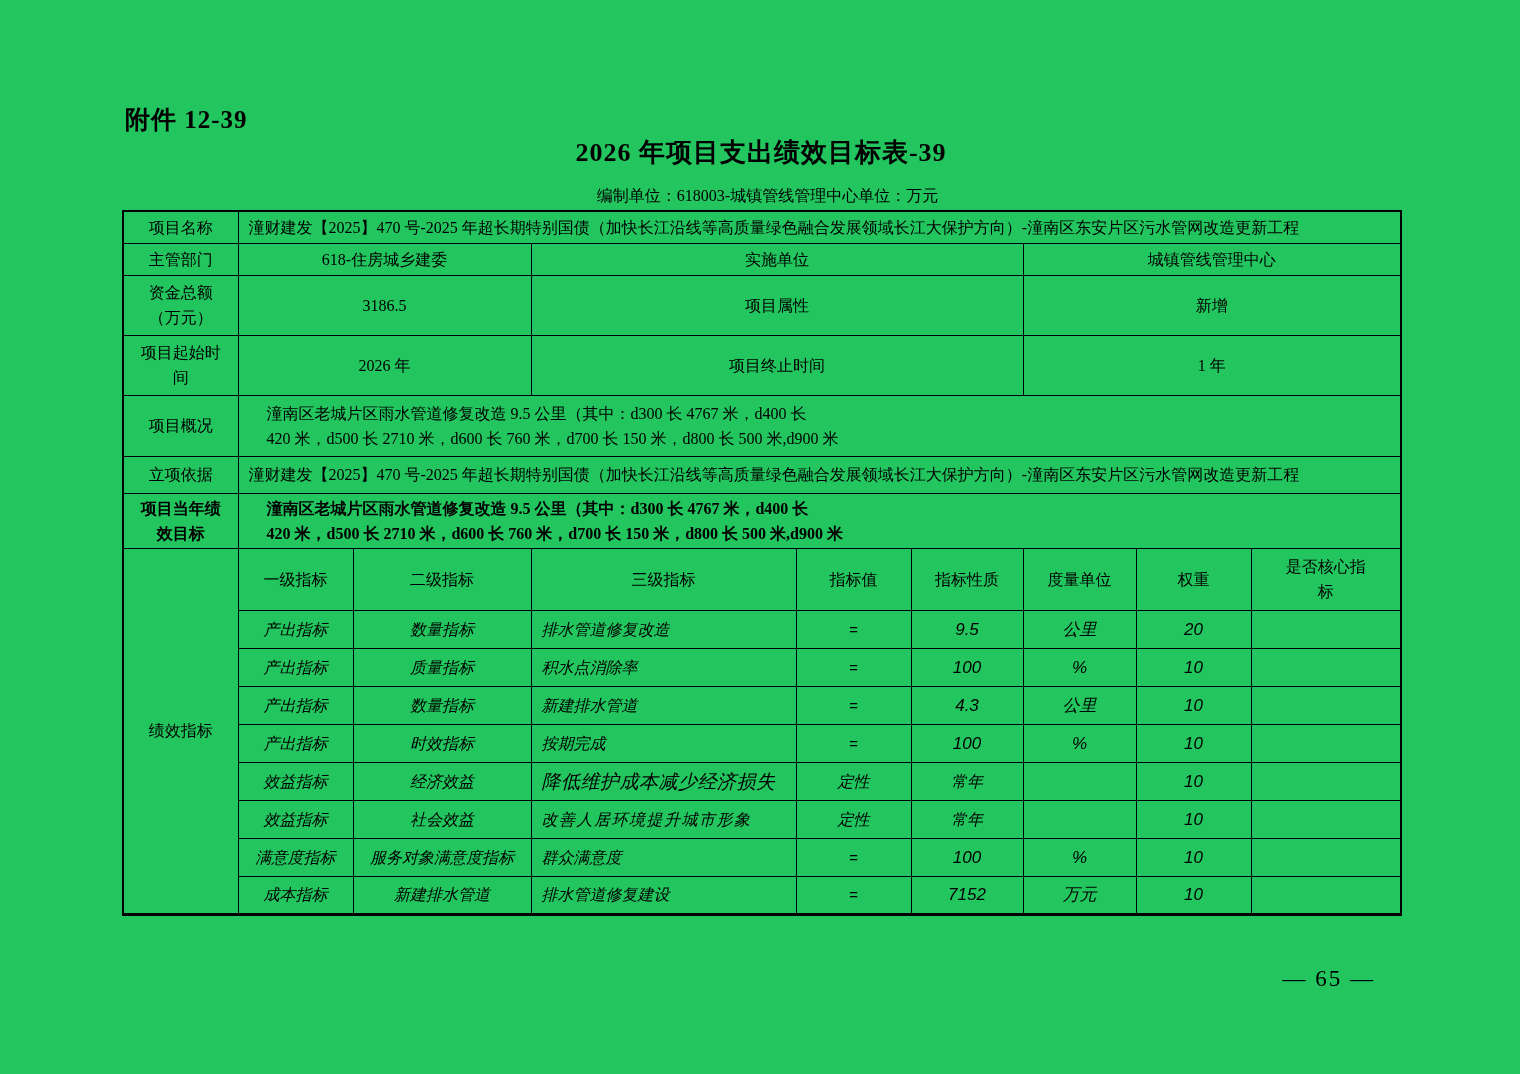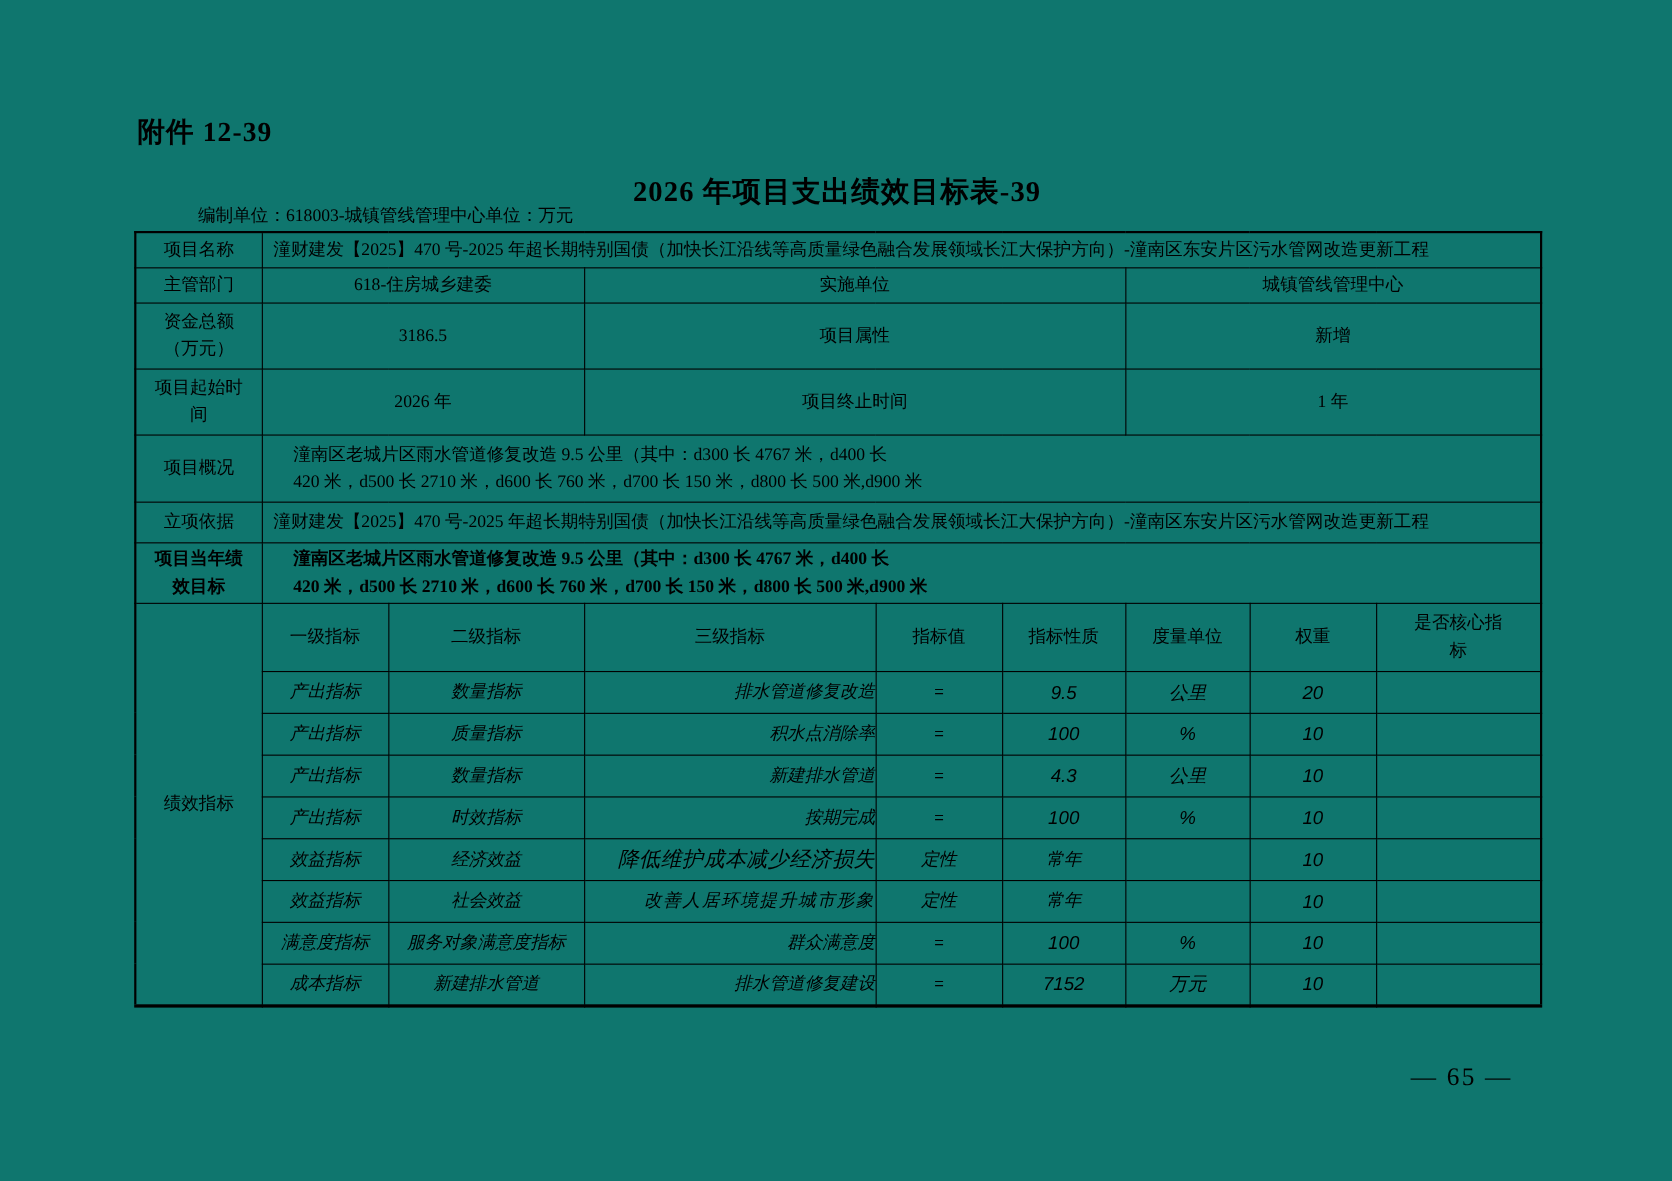--- a/index.html
+++ b/index.html
@@ -4,33 +4,33 @@
 <style>
   * { margin:0; padding:0; box-sizing:border-box; }
   html,body { background:#ffffff; }
   body {
     width:1520px; height:1074px;
     font-family:"Liberation Serif","DejaVu Serif",serif;
     color:#000;
     position:relative;
     overflow:hidden;
   }
-  .page { position:absolute; inset:0; background:#0f766e; }
+  .page { position:absolute; inset:0; background:#22c55e; }
 
   .attachment {
     position:absolute; left:125px; top:103px;
     font-size:25px; font-weight:bold; letter-spacing:1px;
   }
   .doc-title {
-    position:absolute; left:122px; top:157px; width:1278px;
+    position:absolute; left:122px; top:135px; width:1278px;
     text-align:center; font-size:26px; font-weight:bold; letter-spacing:1px;
   }
   .meta-row {
     position:absolute; left:122px; top:186px; width:1278px;
-    display:flex; justify-content:flex-start;
+    display:flex; justify-content:center;
     font-size:16px;
   }
   .meta-row .compiler { margin-left:58px; }
   .meta-row .unit { margin-right:45px; }
 
   table.main-table {
     position:absolute; left:122px; top:210px; width:1278px;
     border-collapse:collapse; table-layout:fixed;
     border:2px solid #000;
     border-bottom:3px solid #000;
@@ -48,21 +48,21 @@
   .main-table td.hdr { padding:2px 8px; }
   .main-table td.core-hdr { padding:2px 30px; }
   .main-table td.num {
     font-family:"Liberation Sans","DejaVu Sans",sans-serif;
     font-size:17px;
   }
   .main-table td.eq {
     font-family:"Liberation Sans","DejaVu Sans",sans-serif;
     font-size:15px;
   }
-  .main-table td.l3 { text-align:right; padding-left:10px; }
+  .main-table td.l3 { text-align:left; padding-left:10px; }
   .main-table td.l3-big { font-size:19px; letter-spacing:0.5px; }
   .main-table td.l3-sp { letter-spacing:1.5px; }
 
   tr.r-name   { height:32px; }
   tr.r-dept   { height:32px;margin-top:25px; }
   tr.r-fund   { height:60px; }
   tr.r-time   { height:60px; }
   tr.r-over   { height:61px; }
   tr.r-basis  { height:37px; }
   tr.r-goal   { height:55px;font-weight:bold; }

